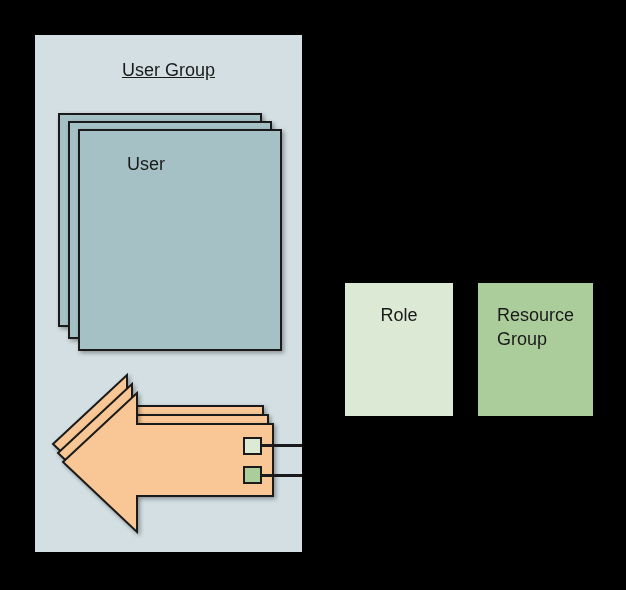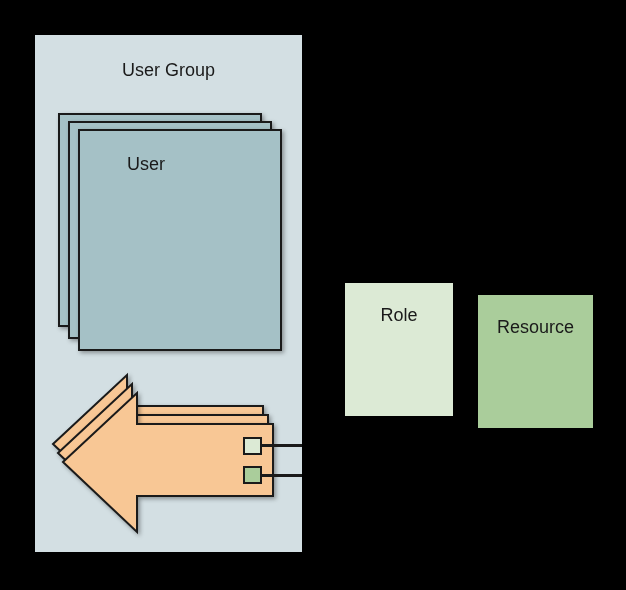--- a/index.html
+++ b/index.html
@@ -18,20 +18,21 @@
 
   
   .usergroup {
     left: 35px; top: 35px;
     width: 267px; height: 517px;
     background: #d3dfe3;
   }
   .ug-title {
     left: 0; top: 23px; width: 100%;
     text-align: center;
+    text-decoration: underline;
   }
 
   
   .user-card {
     width: 204px;
     background: #a5c1c6;
     border: 2px solid #1a1a1a;
     filter: drop-shadow(2px 2px 2px rgba(0,0,0,0.35));
   }
   .user-card.back  { left: 23px; top: 78px; height: 214px; }
@@ -102,19 +103,20 @@
     <div class="abs swatch rg-ref" style="background-color: rgb(170, 205, 155);"></div>
 
     <div class="abs conn top"></div>
     <div class="abs conn bottom"></div>
   </section>
 
   <section class="abs side-box role-box" style="background-color: rgb(220, 234, 213);">
     <div class="box-label">Role</div>
   </section>
 
-  <section class="abs side-box rg-box" style="background-color: rgb(170, 205, 155); margin-top: 12px;">
+  <section class="abs side-box rg-box" style="background-color: rgb(170, 205, 155);">
     <div class="box-label">
       <div>Resource</div>
+      <div>Group</div>
     </div>
   </section>
 
 </div>
 
 </body></html>

